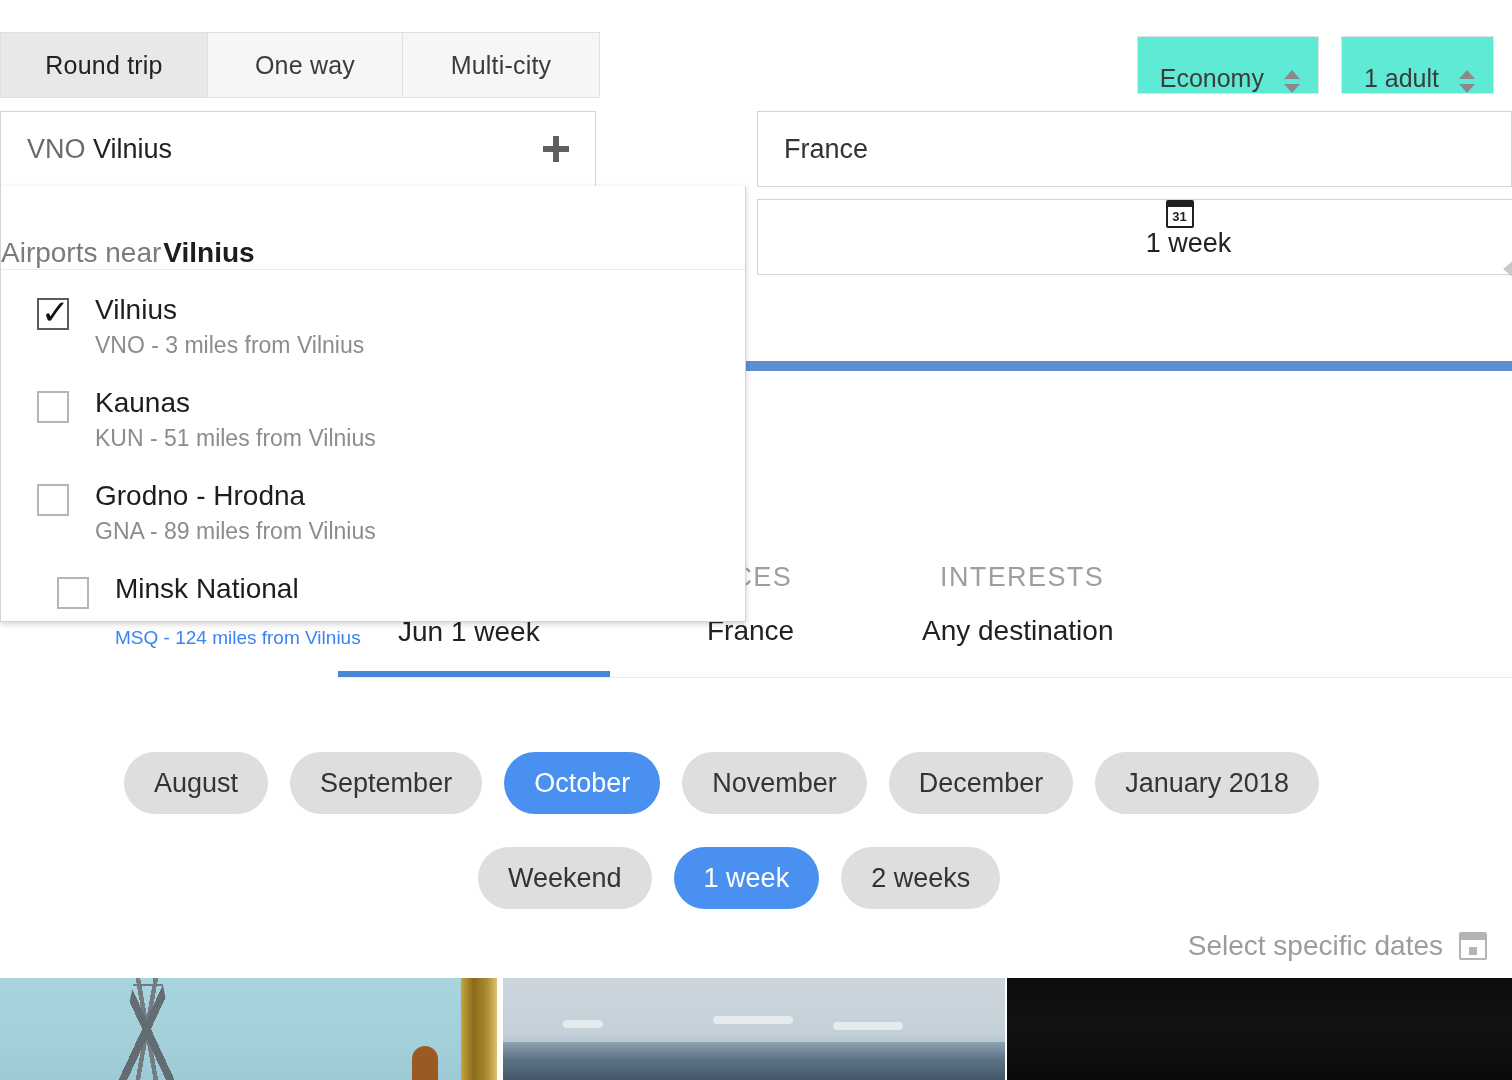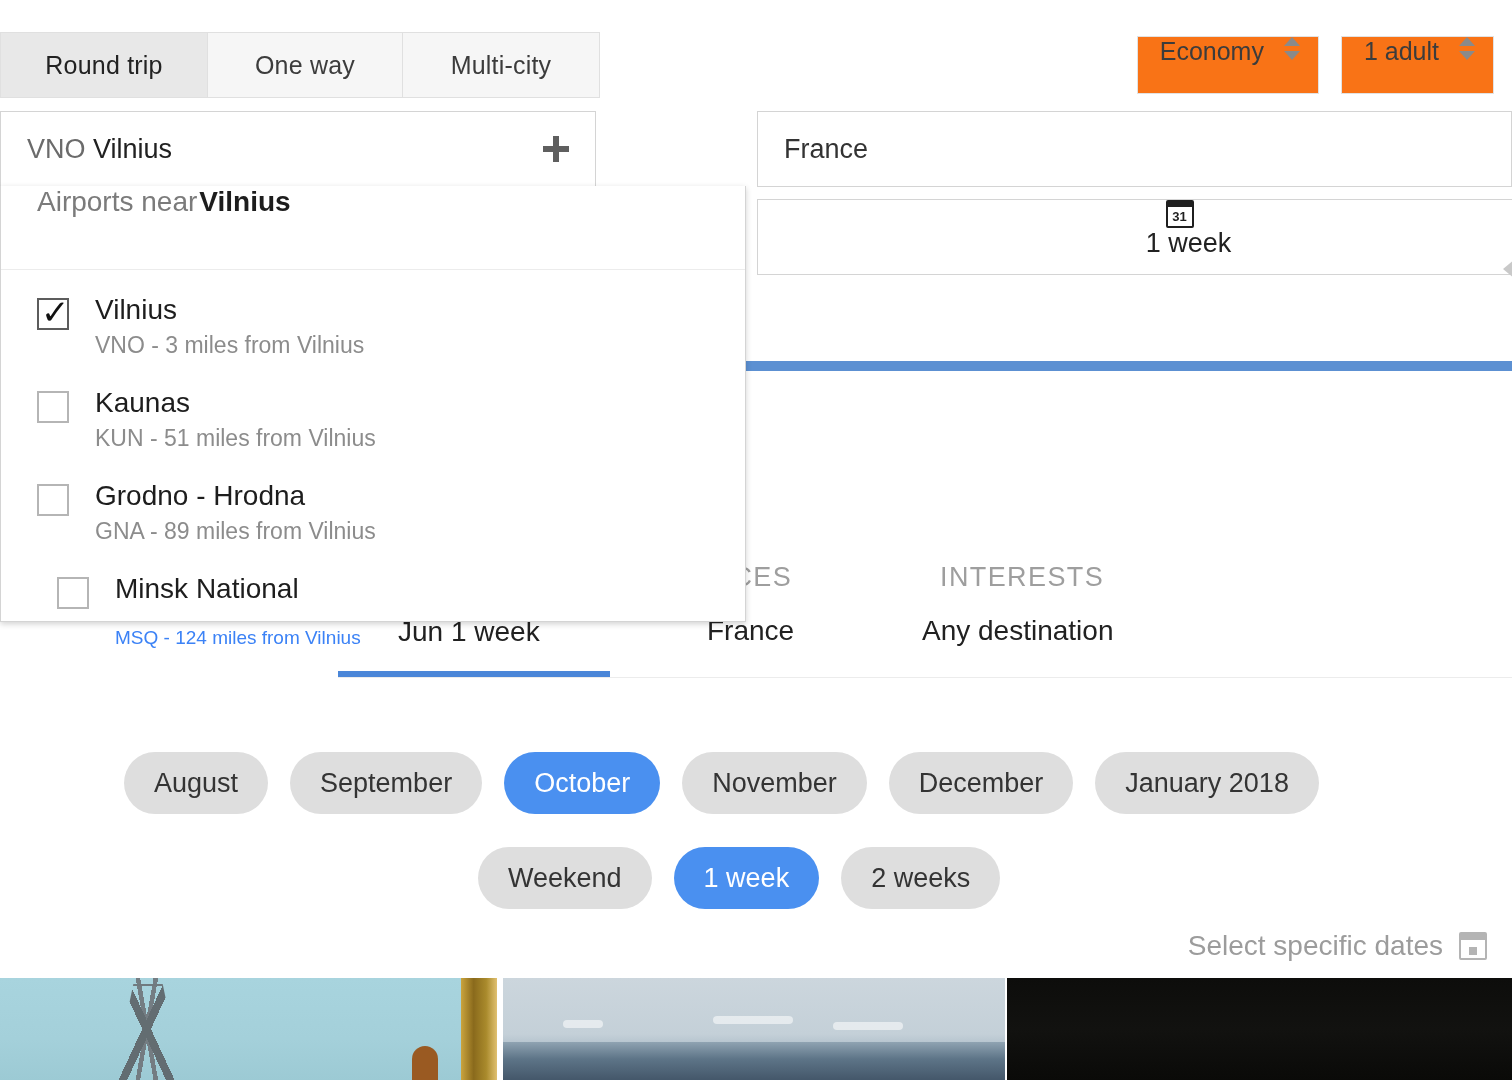--- a/index.html
+++ b/index.html
@@ -20,22 +20,22 @@
   }
   .triptype .seg.first { border-left: 1px solid #e0e0e0; }
   .triptype .seg.active { background: #e8e8e8; color: #222; }
   .seg-round { width: 208px; }
   .seg-oneway { width: 195px; text-align: right; }
   .seg-multi { width: 197px; }
 
   
   .topright { position: absolute; top: 36px; right: 18px; display: flex; gap: 22px; }
   .selbox {
-    height: 58px; background: #f97316; border: 1px solid #e2e2e2;
-    display: flex; align-items: flex-start; padding: 0 18px 0 22px; cursor: pointer;
+    height: 58px; background: #5eead4; border: 1px solid #e2e2e2;
+    display: flex; align-items: flex-end; padding: 0 18px 0 22px; cursor: pointer;
   }
   .selbox .lbl { font-size: 25px; color: #3c3c3c; }
   .spin { display: flex; flex-direction: column; align-items: center; margin-left: 20px; gap: 5px; }
   .spin .up, .spin .dn { width: 0; height: 0; border-left: 8px solid transparent; border-right: 8px solid transparent; }
   .spin .up { border-bottom: 9px solid #8a8a8a; }
   .spin .dn { border-top: 9px solid #8a8a8a; }
 
   
   .field {
     position: absolute; background: #fff; border: 1px solid #d4d4d4;
@@ -262,21 +262,21 @@
       <div class="cloud" style="left:60px; top:42px; width:40px;"></div>
       <div class="cloud" style="left:210px; top:38px; width:80px;"></div>
       <div class="cloud" style="left:330px; top:44px; width:70px;"></div>
       <div class="ridge"></div>
     </div>
     <div id="photo-gap2"></div>
     <div class="photo" id="photo-3"></div>
   </div>
 
   <div id="airport-dropdown" style="position:absolute; left:0; top:186px; width:746px; height:436px; background:#fff; border:1px solid #d4d4d4; border-top:none; box-shadow:0 2px 6px rgba(0,0,0,.18); z-index:50;">
-    <div style="height:84px; display:flex; align-items:flex-start; padding-left:36px; border-bottom:1px solid #ececec; font-size:28px;">
+    <div style="height:84px; display:flex; align-items:flex-end; border-bottom:1px solid #ececec; font-size:28px;">
       <span style="color:#7b7b7b;">Airports near </span>
       <span style="color:#1d1d1d; font-weight:bold; margin-left:2px;">Vilnius</span>
     </div>
 
     <div style="padding-top:10px;">
       <div style="display:flex; align-items:flex-start; padding:14px 0 14px 36px;">
         <span style="position:relative; width:32px; height:32px; border:2px solid #5c5c5c; flex:0 0 auto; margin-top:4px;">
           <span style="position:absolute; left:2px; top:-4px; font-size:34px; line-height:32px; color:#111;">✓</span>
         </span>
         <span style="margin-left:26px;">

